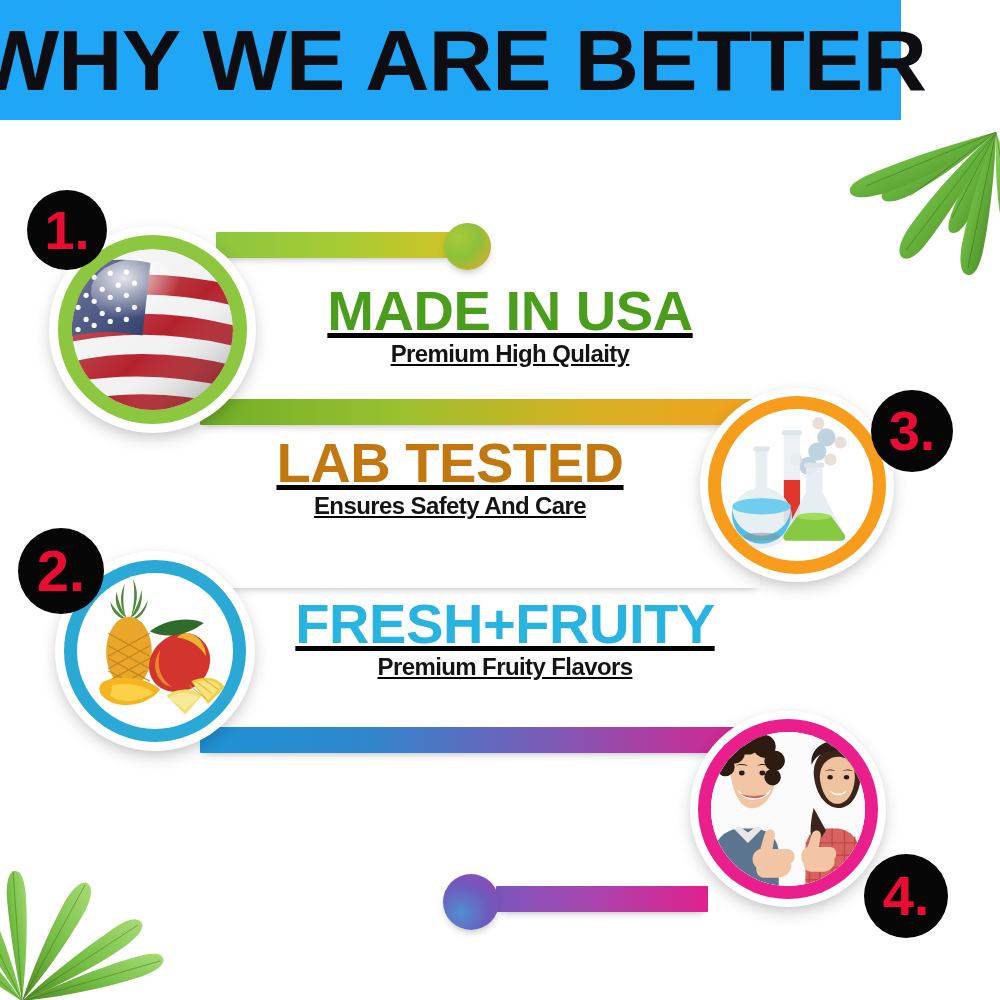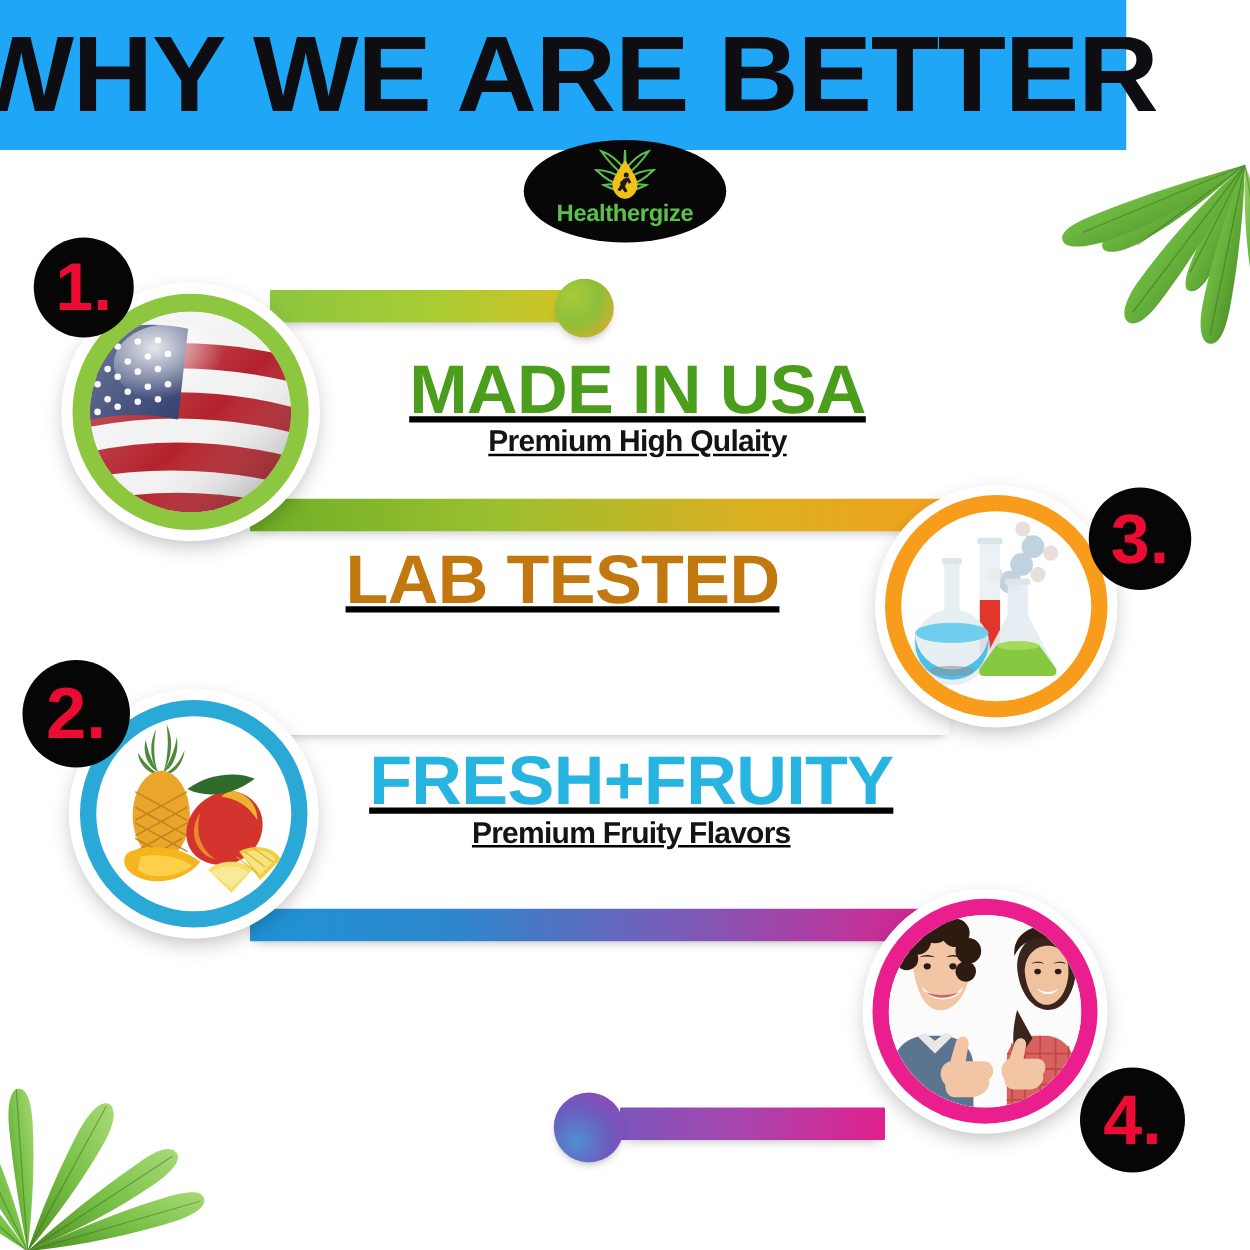--- a/index.html
+++ b/index.html
@@ -142,42 +142,20 @@
         <path d="M40 236 L31 106"></path>
           <path d="M40 236 L103 120"></path>
         <path d="M40 236 L156 160"></path>
           <path d="M40 236 L178 196"></path>
         <path d="M40 236 L-16 118"></path>
           <path d="M40 236 L-50 156"></path>
       </g>
     </svg>
   </div>
 
-  <div class="logo">
-    <div class="logo-mark">
-      <svg viewBox="0 0 68 46" width="68" height="46">
-        <g fill="none" stroke="#5ac24a" stroke-width="1.6" stroke-linecap="round">
-          <path d="M34 38 C34 26 33 14 34 4 C35 14 34 26 34 38"></path>
-          <path d="M34 20 C28 12 22 7 15 5 C20 12 26 19 33 24"></path>
-          <path d="M34 20 C40 12 46 7 53 5 C48 12 42 19 35 24"></path>
-          <path d="M34 28 C27 23 19 20 11 20 C17 26 25 31 33 33"></path>
-          <path d="M34 28 C41 23 49 20 57 20 C51 26 43 31 35 33"></path>
-          <path d="M34 33 C28 31 22 31 17 32 C23 35 29 37 34 37"></path>
-          <path d="M34 33 C40 31 46 31 51 32 C45 35 39 37 34 37"></path>
-        </g>
-        <path d="M34 12 C40 21 44 27 44 32 C44 38 39 43 34 43 C29 43 24 38 24 32 C24 27 28 21 34 12 Z" fill="#f2c018"></path>
-        <g fill="#1a1a1a">
-          <circle cx="35" cy="24" r="2"></circle>
-          <path d="M33 27 L37 26 L39 30 L37 31 L36 29 L34 33 L36 37 L34 38 L31 34 L30 30 Z"></path>
-          <path d="M33.5 33 L30 37 L28 36 L31 31 Z"></path>
-        </g>
-      </svg>
-    </div>
-    <div class="logo-word">Healthergize</div>
-  </div>
 
   <div class="bar" style="left:216px;top:232px;width:235px;background:linear-gradient(90deg,#8cc63f 0%,#a8cc33 55%,#cfc327 100%);"></div>
   <div class="dot" style="left:444px;top:223px;width:47px;height:47px;
               background:radial-gradient(circle at 30% 30%,#a9cb39,#8dc03a 45%,#e9a82a 100%);"></div>
 
   <div class="bar" style="left:200px;top:399px;width:560px;background:linear-gradient(90deg,#6fae27 0%,#9ac02f 35%,#d8b022 70%,#f4a11d 100%);"></div>
 
   <div class="bar" style="left:200px;top:562px;width:560px;background:linear-gradient(90deg,#1c9db2 0%,#3da municipal 0%,#49a88a 45%,#b4a42d 75%,#e8a21c 100%);"></div>
 
   <div class="bar" style="left:200px;top:727px;width:560px;background:linear-gradient(90deg,#1f93d6 0%,#2f86cc 30%,#7b5bb8 62%,#e01f8c 100%);"></div>
@@ -293,20 +271,21 @@
       </div>
     </div>
   </div>
 
   <div class="badge" style="left:871px;top:390px;width:82px;height:82px;font-size:56px;">
     <span>3.</span>
   </div>
 
   <div class="feat" style="left:210px;top:435px;width:480px;">
     <div class="feat-title" style="color:#c2770f;">LAB TESTED</div>
+    <div class="feat-sub">Ensures Safety And Care</div>
   </div>
 
   <div class="circle" style="left:55px;top:551px;width:200px;height:200px;padding:9px;box-sizing:border-box;">
     <div class="circle-inner" style="width:182px;height:182px;background:#2aa9d6;padding:13px;box-sizing:border-box;">
       <div style="width:100%;height:100%;border-radius:50%;background:#fff;overflow:hidden;
                   display:flex;align-items:center;justify-content:center;">
         <svg viewBox="0 0 150 150" width="100%" height="100%">
 
           <g fill="#4f8a3c">
             <path d="M46 10 C44 22 44 32 47 42 C42 34 40 22 46 10 Z"></path>

